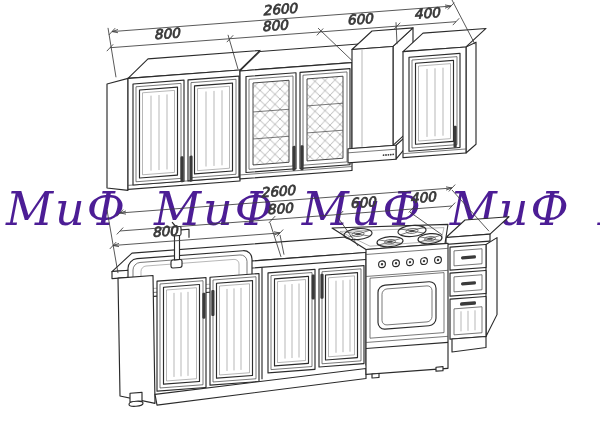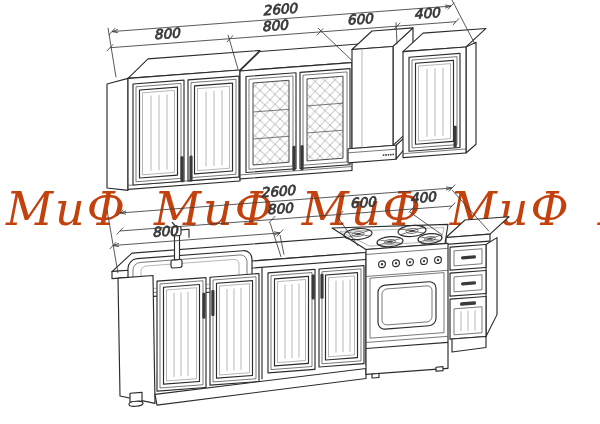--- a/index.html
+++ b/index.html
@@ -1,20 +1,20 @@
 <!DOCTYPE html>
 <html><head>
 <meta charset="utf-8">
 <style>
   html,body{margin:0;padding:0;background:#fff;}
   .stage{width:600px;height:424px;position:relative;background:#ffffff;overflow:hidden;
          font-family:"DejaVu Sans",sans-serif;}
   .watermark-row{position:absolute;top:186px;left:6px;width:594px;height:54px;
          display:flex;gap:27px;z-index:1;pointer-events:none;}
-  .watermark-row span{font:italic 46px "DejaVu Serif",serif;color:#c2410c;
+  .watermark-row span{font:italic 46px "DejaVu Serif",serif;color:#4c1d95;
          letter-spacing:2px;line-height:1;white-space:nowrap;text-align:right;}
   svg.drawing{position:absolute;left:0;top:0;z-index:2;}
   .s1 {fill:#ffffff;stroke:#2b2b2b;stroke-width:1.15;stroke-linejoin:round;}
   .s1n{fill:none;stroke:#2b2b2b;stroke-width:1.15;stroke-linejoin:round;}
   .s2 {fill:none;stroke:#4f4f4f;stroke-width:.75;}
   .s3 {fill:none;stroke:#7d7d7d;stroke-width:.55;}
   .hdl{fill:#3a3a3a;stroke:none;}
   .dm {fill:none;stroke:#3f3f3f;stroke-width:.85;}
   text.dim{font:italic 13.5px "DejaVu Sans",sans-serif;fill:#2f2f2f;text-anchor:middle;}
 </style>

